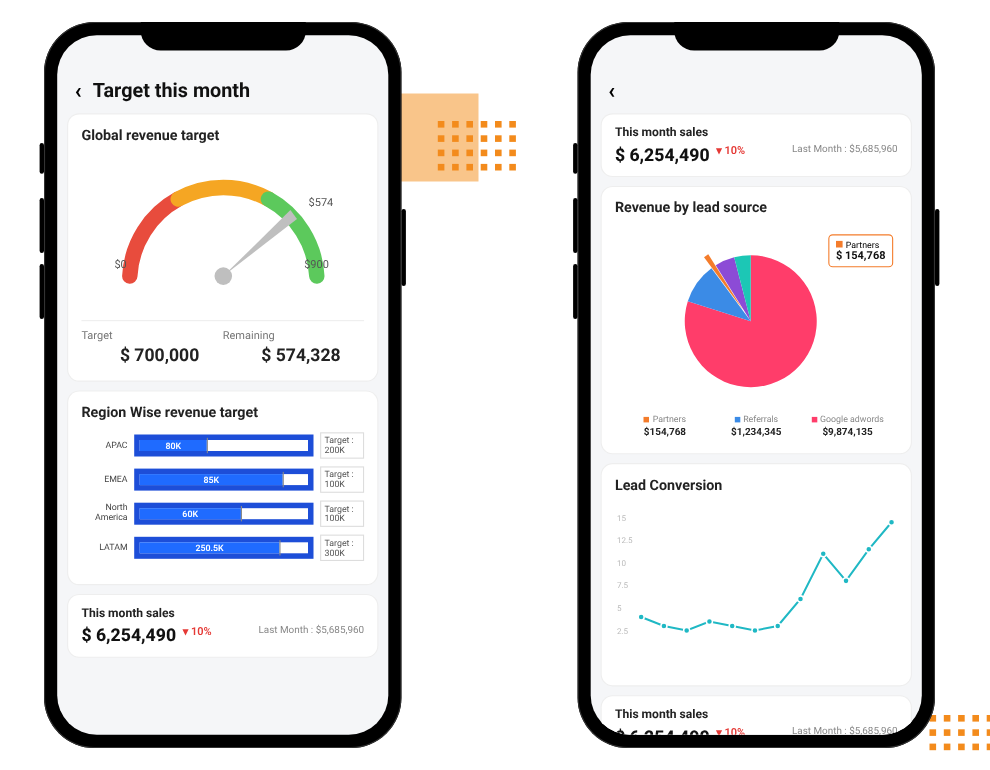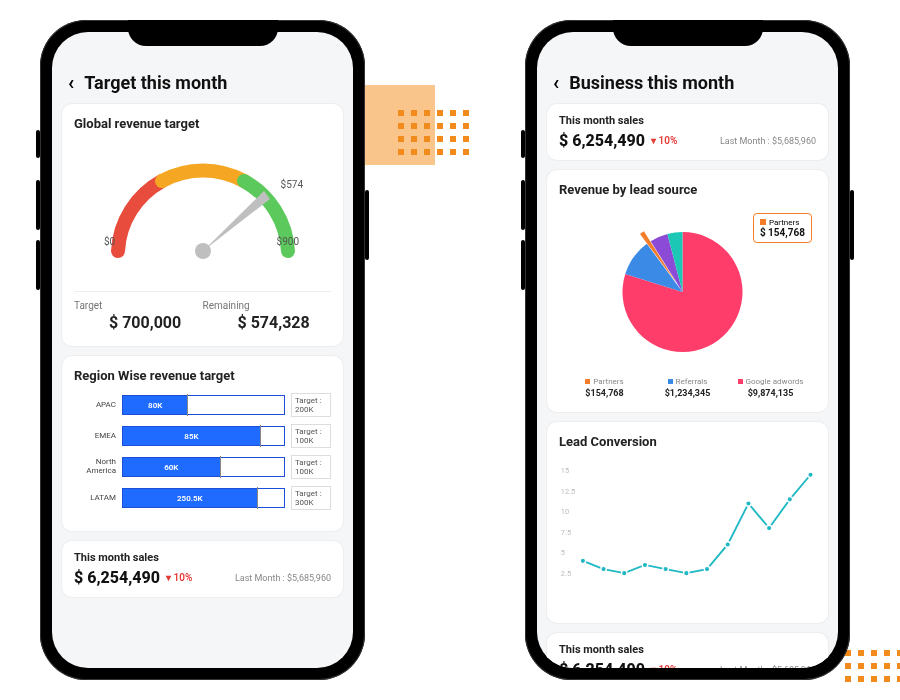--- a/index.html
+++ b/index.html
@@ -58,30 +58,30 @@
   .g-lbl.l574{ right:28px; top:38px; }
   .g-lbl.l700{ right:32px; bottom:44px; }
   .trow { display:flex; border-top:1px solid #eee; padding-top:8px; }
   .tcell{ flex:1; }
   .tlabel{ font-size:10px; color:#777; }
   .tval  { font-size:16px; font-weight:700; color:#222; margin-top:2px;margin-left:35px; }
 
   
   .rw-row { display:flex; align-items:center; gap:6px; margin:7px 0; font-size:8px; }
   .rw-name{ width:42px; text-align:right; color:#444; line-height:1.1;}
-  .rw-bar { flex:1; height:20px; background:#fff; border:1px solid #1d4ed8; position:relative; }
+  .rw-bar { flex:1; height:20px; background:#fff; border:5px solid #1d4ed8; position:relative; }
   .rw-fill{ position:absolute; left:0; top:0; bottom:0; background:#1f6bff; display:flex;
             align-items:center; justify-content:center; color:#fff; font-size:8px; font-weight:600;}
   .rw-marker{ position:absolute; top:-2px; bottom:-2px; width:1px; background:#888;}
   .rw-tgt { width:40px; font-size:8px; color:#555; border:1px solid #ddd; padding:2px 3px; }
 
   
   .sales { background:#fff; border-radius:10px; padding:10px 12px; box-shadow:0 0 0 1px #eee;}
   .sales-t{ font-size:11px; font-weight:700; color:#222; margin-bottom:4px;}
-  .sales-b{ display:flex; align-items:center; gap:6px; flex-wrap:wrap;}
+  .sales-b{ display:flex; align-items:flex-start; gap:6px; flex-wrap:wrap;}
   .sales-v{ font-size:16px; font-weight:800; color:#111;}
   .delta { font-size:10px; color:#e53935; font-weight:600;}
   .delta::before{content:"▾ "; color:#e53935;}
   .last  { font-size:9px; color:#888; margin-left:auto;}
 
   
   .pie-wrap { position:relative; height:170px; }
   .pie-tt   { position:absolute; right:4px; top:6px; border:1px solid #f47c2b; border-radius:4px;
               background:#fff; padding:4px 6px; font-size:8px; }
   .pie-tt b { display:block; font-size:10px; color:#111; }
@@ -239,21 +239,20 @@
   <div class="phone right">
     <div class="btn-side btn-l1"></div>
       <div class="btn-side btn-l2"></div>
       <div class="btn-side btn-l3"></div>
       <div class="btn-side btn-r1"></div>
     <div class="notch"></div>
     <div class="screen">
 
       <div class="hdr">
         <span class="back">‹</span>
-        <h1>Business this month</h1>
       </div>
 
       <div class="sales" style="margin-bottom:10px">
         <div class="sales-t">This month sales</div>
         <div class="sales-b">
           <span class="sales-v">$ 6,254,490</span>
           <span class="delta">10%</span>
           <span class="last">Last Month : $5,685,960</span>
         </div>
       </div>

